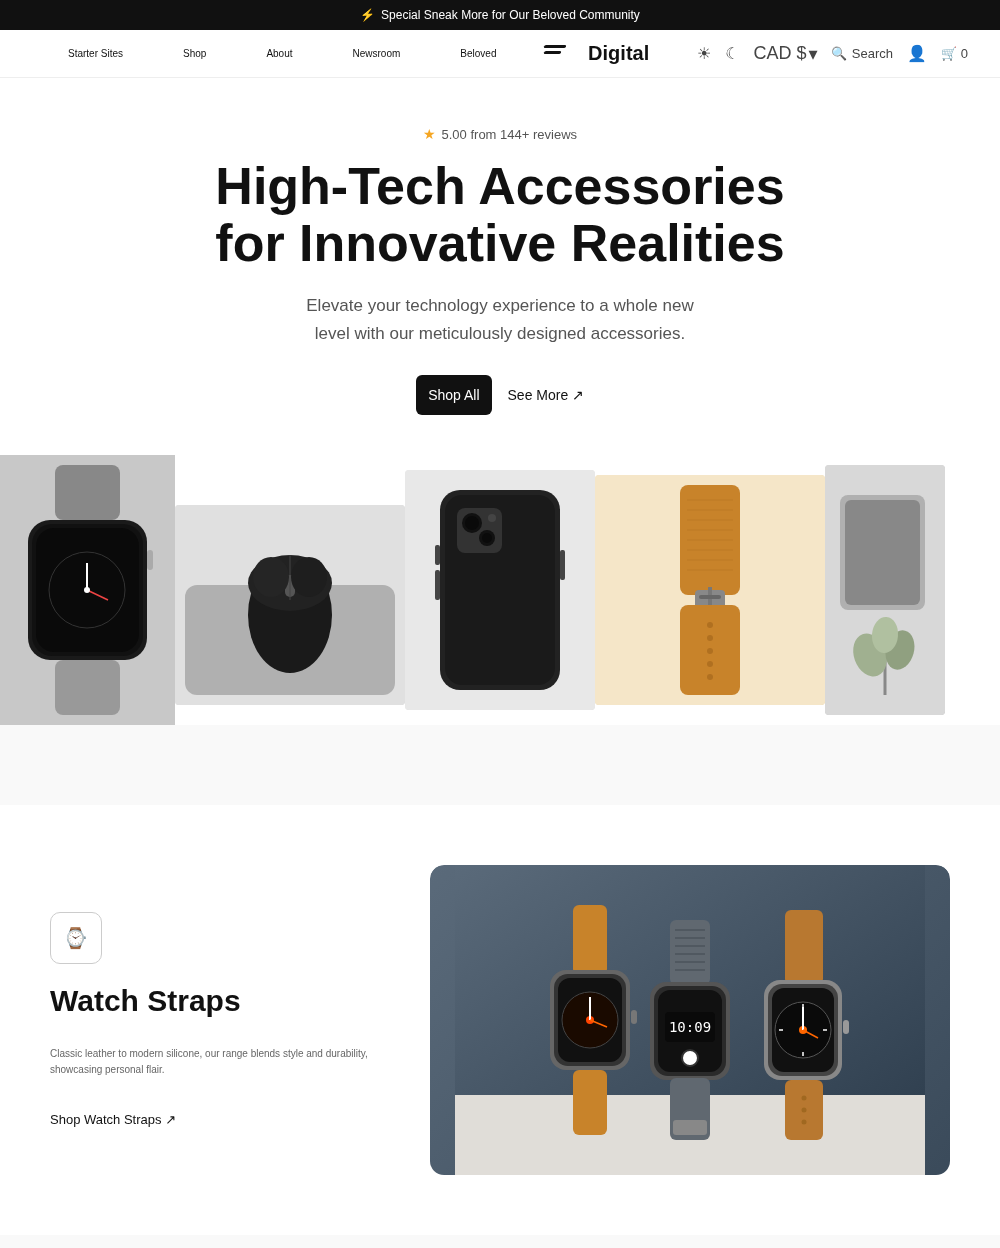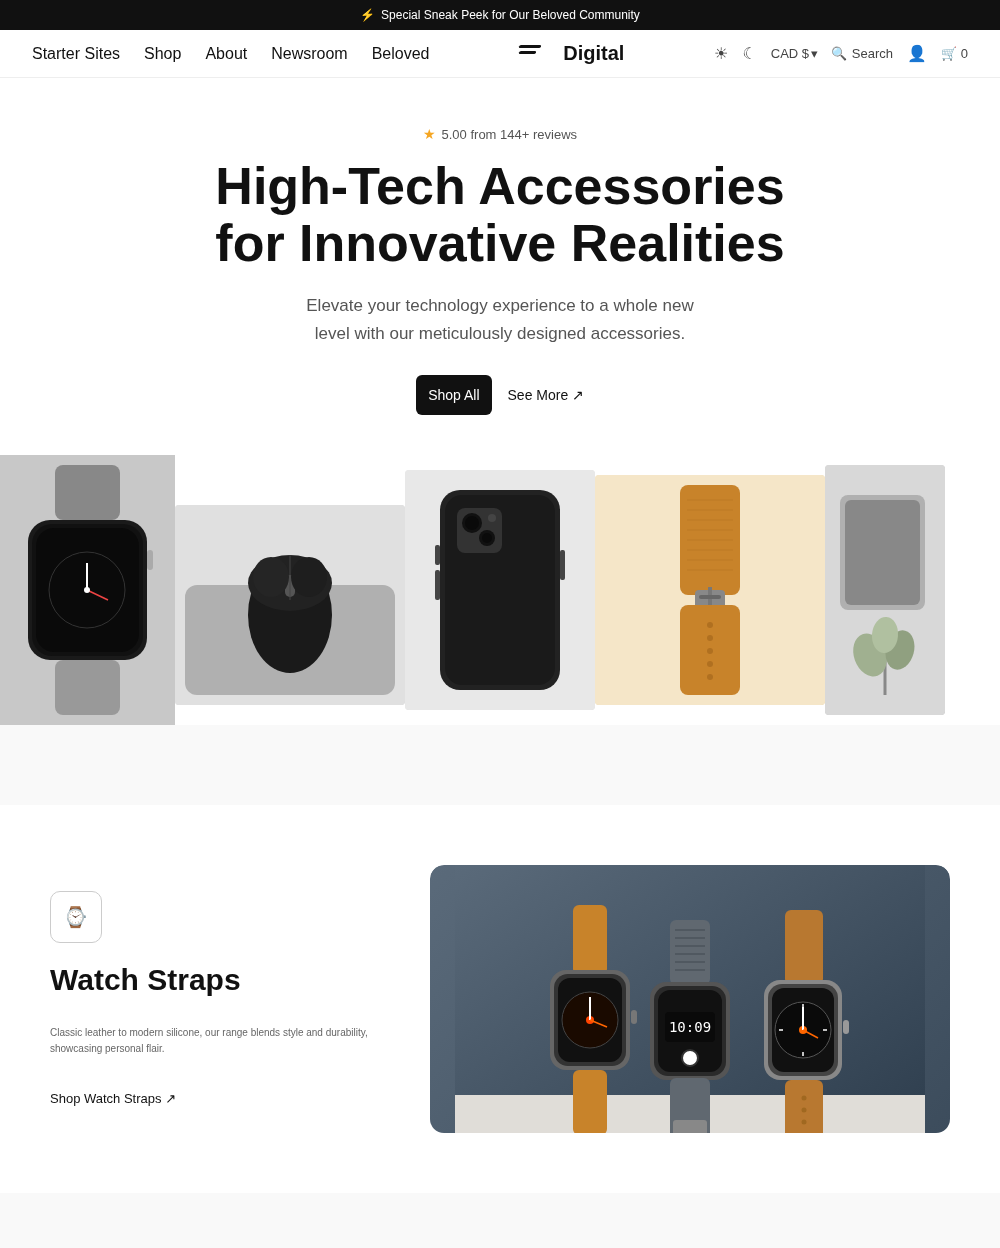--- a/index.html
+++ b/index.html
@@ -22,29 +22,29 @@
     
     .header {
       display: flex;
       align-items: center;
       justify-content: space-between;
       padding: 12px 32px;
       border-bottom: 1px solid #eee;
       background: #fff;
     }
     .header-nav { display: flex; gap: 24px; align-items: center; }
-    .header-nav a { text-decoration: none; color: #111; font-size: 16px; cursor: pointer; }
+    .header-nav a { text-decoration: none; color: #111; font-size: 10px; cursor: pointer; margin-left: 36px; }
     .header-logo { font-size: 20px; font-weight: 700; display: flex; align-items: center; gap: 22px; }
     .header-logo .logo-icon { width: 22px; height: 18px; position: relative; display: inline-flex; flex-direction: column; gap: 3px; }
     .header-logo .logo-icon span { display: block; height: 3px; background: #111; border-radius: 2px; }
     .header-logo .logo-icon span:nth-child(1) { width: 100%; transform: skewX(-20deg); }
     .header-logo .logo-icon span:nth-child(2) { width: 75%; transform: skewX(-20deg); }
     .header-actions { display: flex; align-items: center; gap: 14px; }
     .header-actions .icon-btn { background: none; border: none; cursor: pointer; font-size: 16px; color: #444; display: flex; align-items: center; gap: 4px; }
-    .currency-btn { font-size: 13px; background: none; border: none; cursor: pointer; color: #444; display: flex; align-items: flex-start; gap: 2px; }
+    .currency-btn { font-size: 18px; background: none; border: none; cursor: pointer; color: #444; display: flex; align-items: flex-start; gap: 2px; }
     .search-btn { font-size: 13px; background: none; border: none; cursor: pointer; color: #444; display: flex; align-items: center; gap: 4px; }
     .cart-btn { font-size: 13px; background: none; border: none; cursor: pointer; color: #444; }
 
     
     .hero { text-align: center; padding: 48px 24px 40px; }
     .hero-rating { font-size: 13px; color: #555; margin-bottom: 16px; display: flex; align-items: center; justify-content: center; gap: 6px; }
     .hero-rating .star { color: #f5a623; font-size: 14px; }
     .hero h1 { font-size: 52px; font-weight: 800; line-height: 1.1; max-width: 600px; margin: 0 auto 20px; }
     .hero p { font-size: 17px; color: #555; max-width: 420px; margin: 0 auto 28px; line-height: 1.6; }
     .hero-btns { display: flex; align-items: center; justify-content: center; gap: 16px; }
@@ -65,33 +65,33 @@
     
     .section-gap { height: 80px; background: #f9f9f9; }
 
     
     .feature-section { display: flex; align-items: center; padding: 60px 50px; gap: 60px; background: #fff; }
     .feature-content { flex: 0 0 320px; }
     .feature-icon { width: 52px; height: 52px; border: 1.5px solid #ccc; border-radius: 10px; display: flex; align-items: center; justify-content: center; font-size: 20px; margin-bottom: 20px; background: #fff; }
     .feature-content h2 { font-size: 30px; font-weight: 700; margin-bottom: 28px; }
     .feature-content p { font-size: 10px; color: #666; line-height: 1.6; margin-bottom: 32px; }
     .feature-link { font-size: 13px; color: #111; text-decoration: none; display: inline-flex; align-items: center; gap: 4px; font-weight: 500; }
-    .feature-image { flex: 1; border-radius: 14px; overflow: hidden; height: 268px; }
+    .feature-image { flex: 1; border-radius: 14px; overflow: hidden; height: 310px; }
 
     
     .img-watchstraps { width: 100%; height: 320px; background: linear-gradient(135deg, #5a6a7a 0%, #4a5a6a 50%, #3a4a5a 100%); border-radius: 14px; position: relative; display: flex; align-items: center; justify-content: center; overflow: hidden; }
 
     .section-bg-light { background: #f9f9f9; }
   </style>
 </head>
 <body>
 
 <div class="announcement-bar">
   <span class="bolt">⚡</span>
-  <span>Special Sneak Peek for Our Beloved Community</span>
+  <span>Special Sneak More for Our Beloved Community</span>
 </div>
 
 <header class="header">
   <nav class="header-nav">
     <a>Starter Sites</a>
     <a>Shop</a>
     <a>About</a>
     <a>Newsroom</a>
     <a>Beloved</a>
   </nav>

